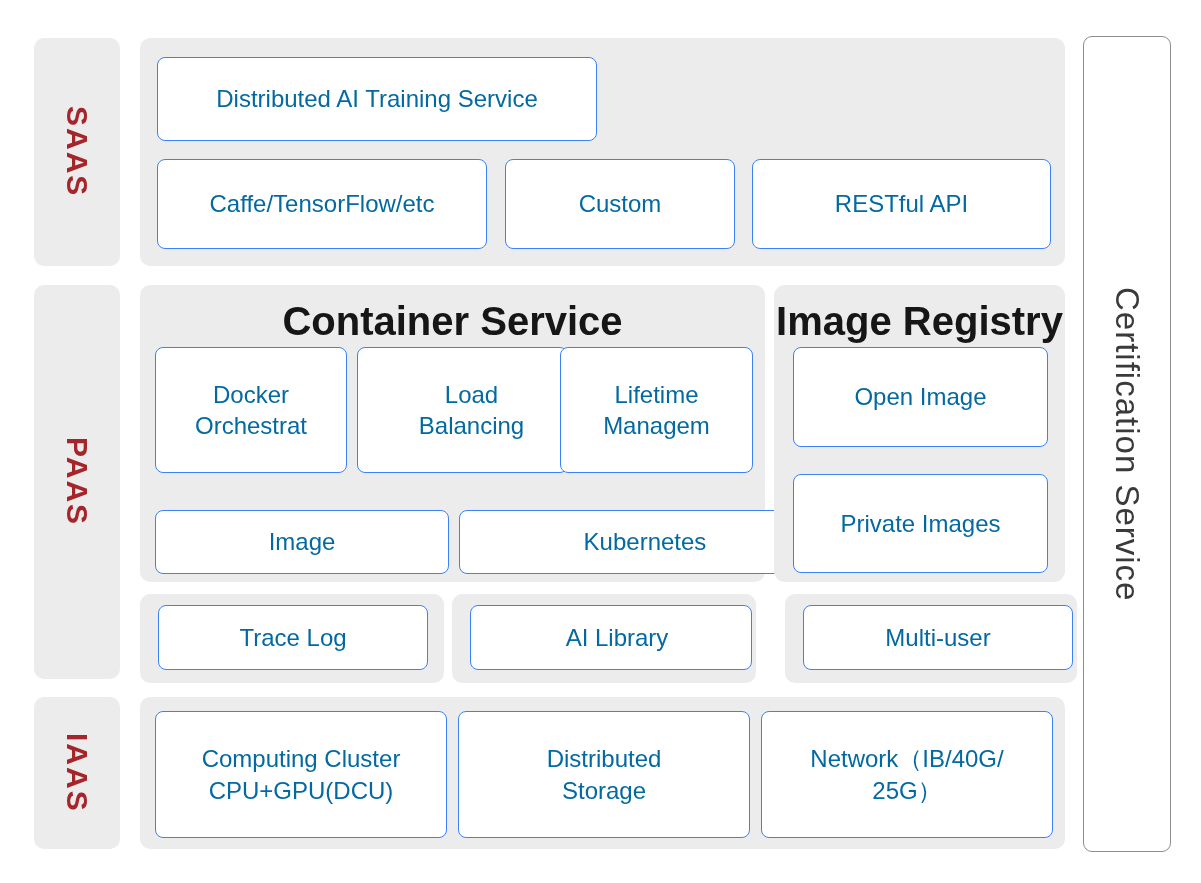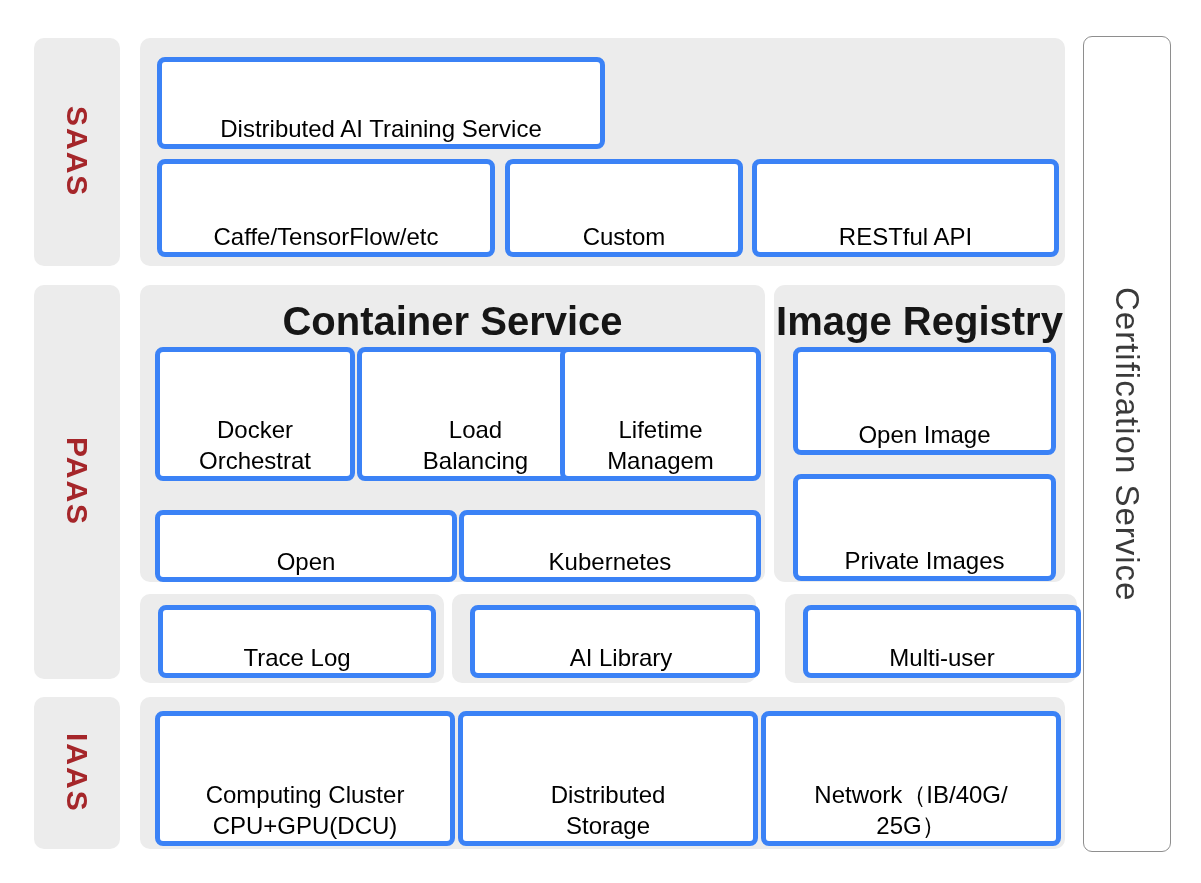--- a/index.html
+++ b/index.html
@@ -34,27 +34,27 @@
     font-size: 30px;
     font-weight: 700;
     color: #A5262A;
     letter-spacing: 2px;
   }
 
   
   .wbox {
     position: absolute;
     background: #ffffff;
-    border: 5px solid #3b82f6;
+    border: 1px solid #3b82f6;
     border-radius: 8px;
     display: flex;
-    align-items: flex-end;
+    align-items: center;
     justify-content: center;
     text-align: center;
-    color: #000000;
+    color: #0369a1;
     font-size: 24px;
     line-height: 1.3;
   }
   .wbox span { white-space: pre-line; }
 
   .panel-title {
     position: absolute;
     top: 14px;
     left: 0;
     right: 0;
@@ -121,23 +121,23 @@
     </div>
     <div class="wbox" style="left:217px; top:62px; width:191px; height:124px;padding-left:18px;">
       <span>Load
 Balancing</span>
     </div>
     <div class="wbox" style="left:420px; top:62px; width:191px; height:124px;">
       <span>Lifetime
 Managem</span>
     </div>
     <div class="wbox" style="left:15px; top:225px; width:292px; height:62px;">
-      <span>Open</span>
+      <span>Image</span>
     </div>
-    <div class="wbox" style="left:319px; top:225px; width:292px; height:62px;">
+    <div class="wbox" style="left:319px; top:225px; width:292px; height:62px;padding-left:39px;">
       <span>Kubernetes</span>
     </div>
   </div>
 
   <div class="panel" style="left:774px; top:285px; width:291px; height:297px;border-radius:11px;">
     <div class="panel-title">Image Registry</div>
     <div class="wbox" style="left:19px; top:62px; width:253px; height:98px;">
       <span>Open Image</span>
     </div>
     <div class="wbox" style="left:19px; top:189px; width:253px; height:97px;">

